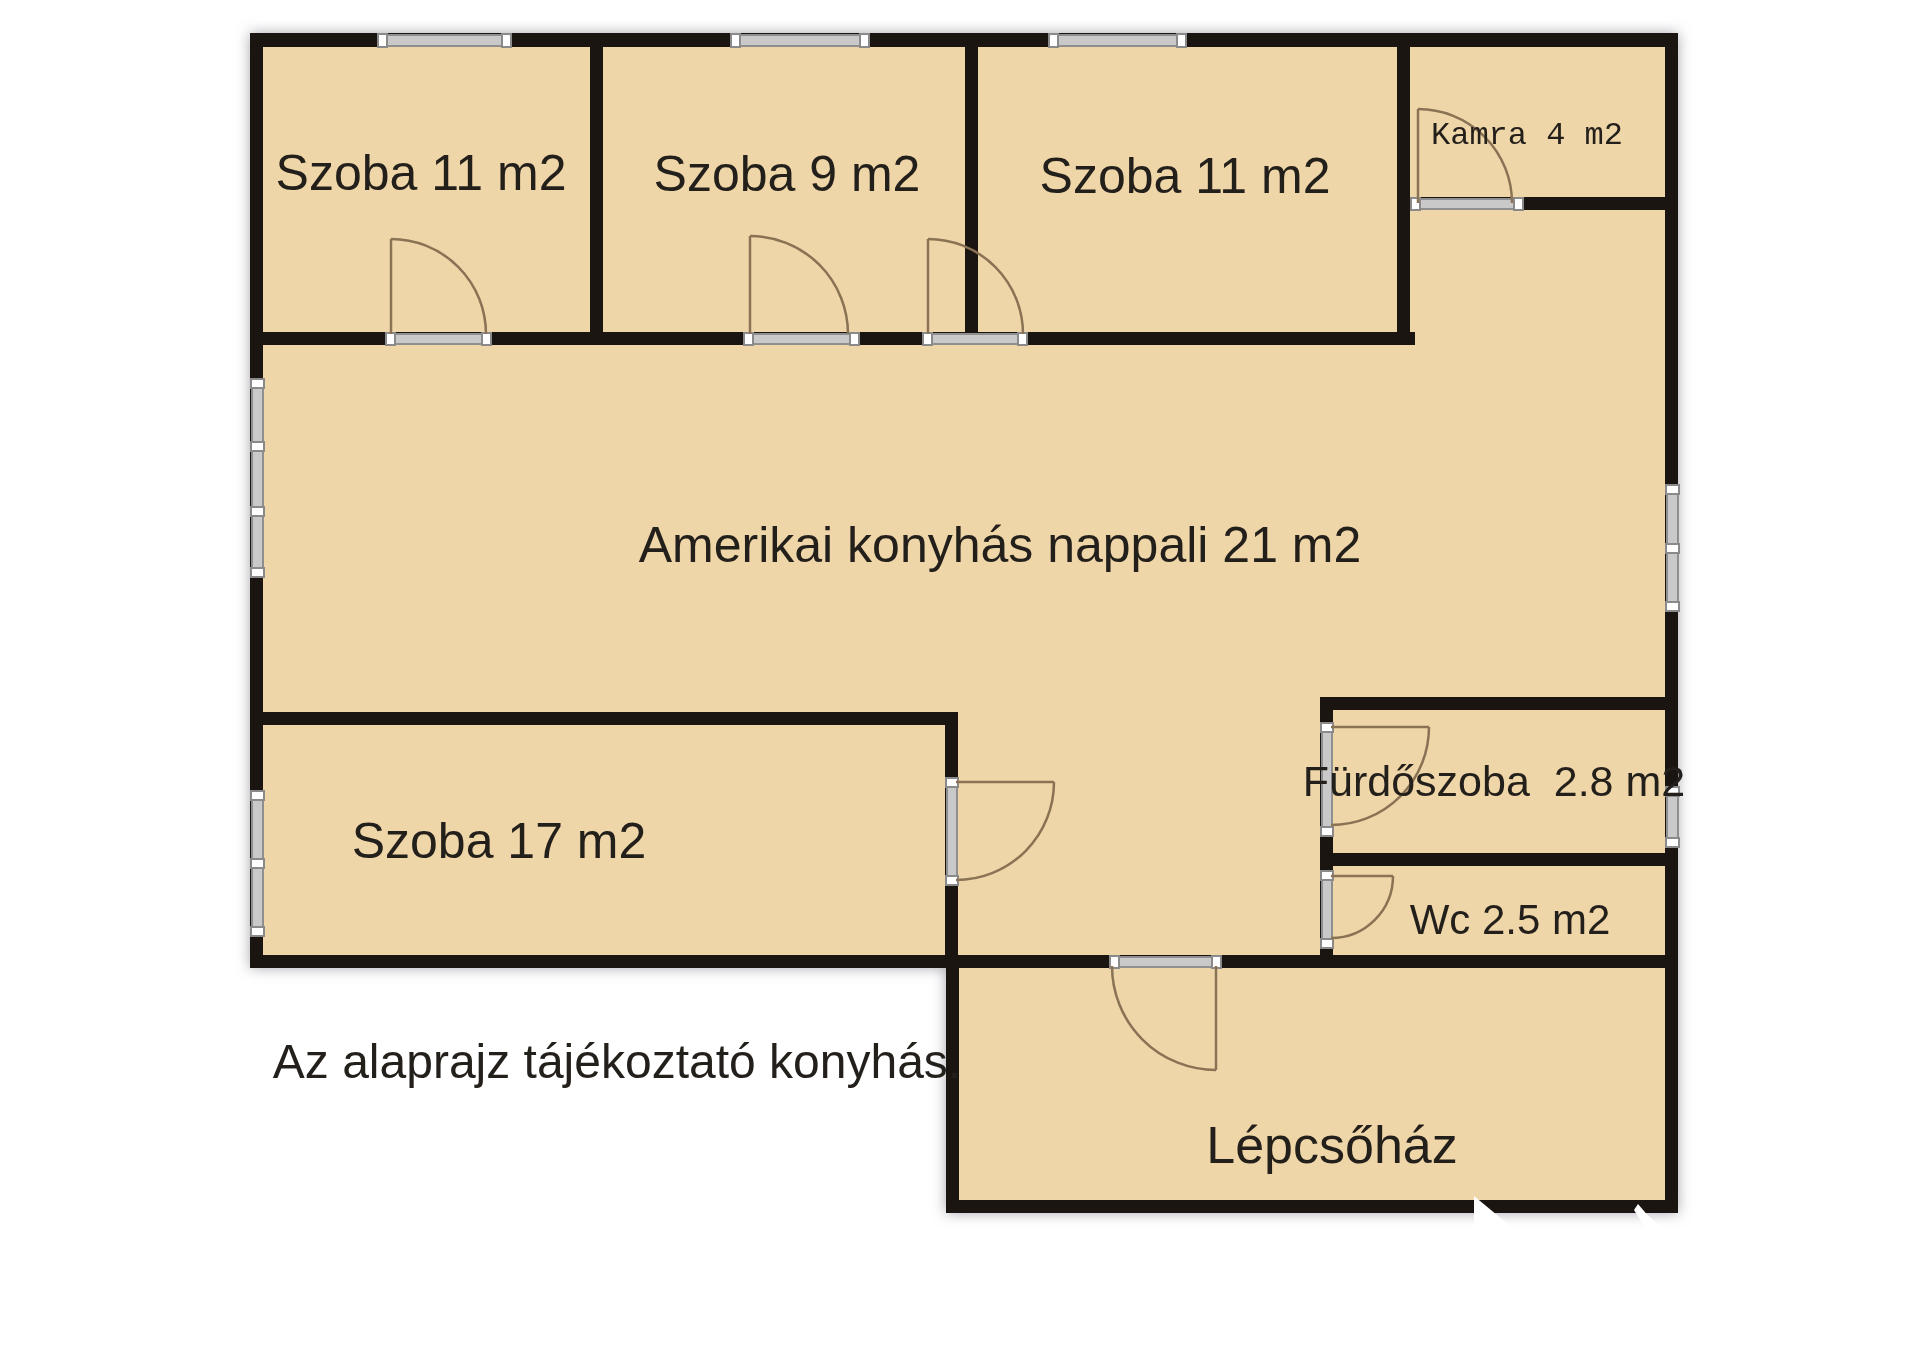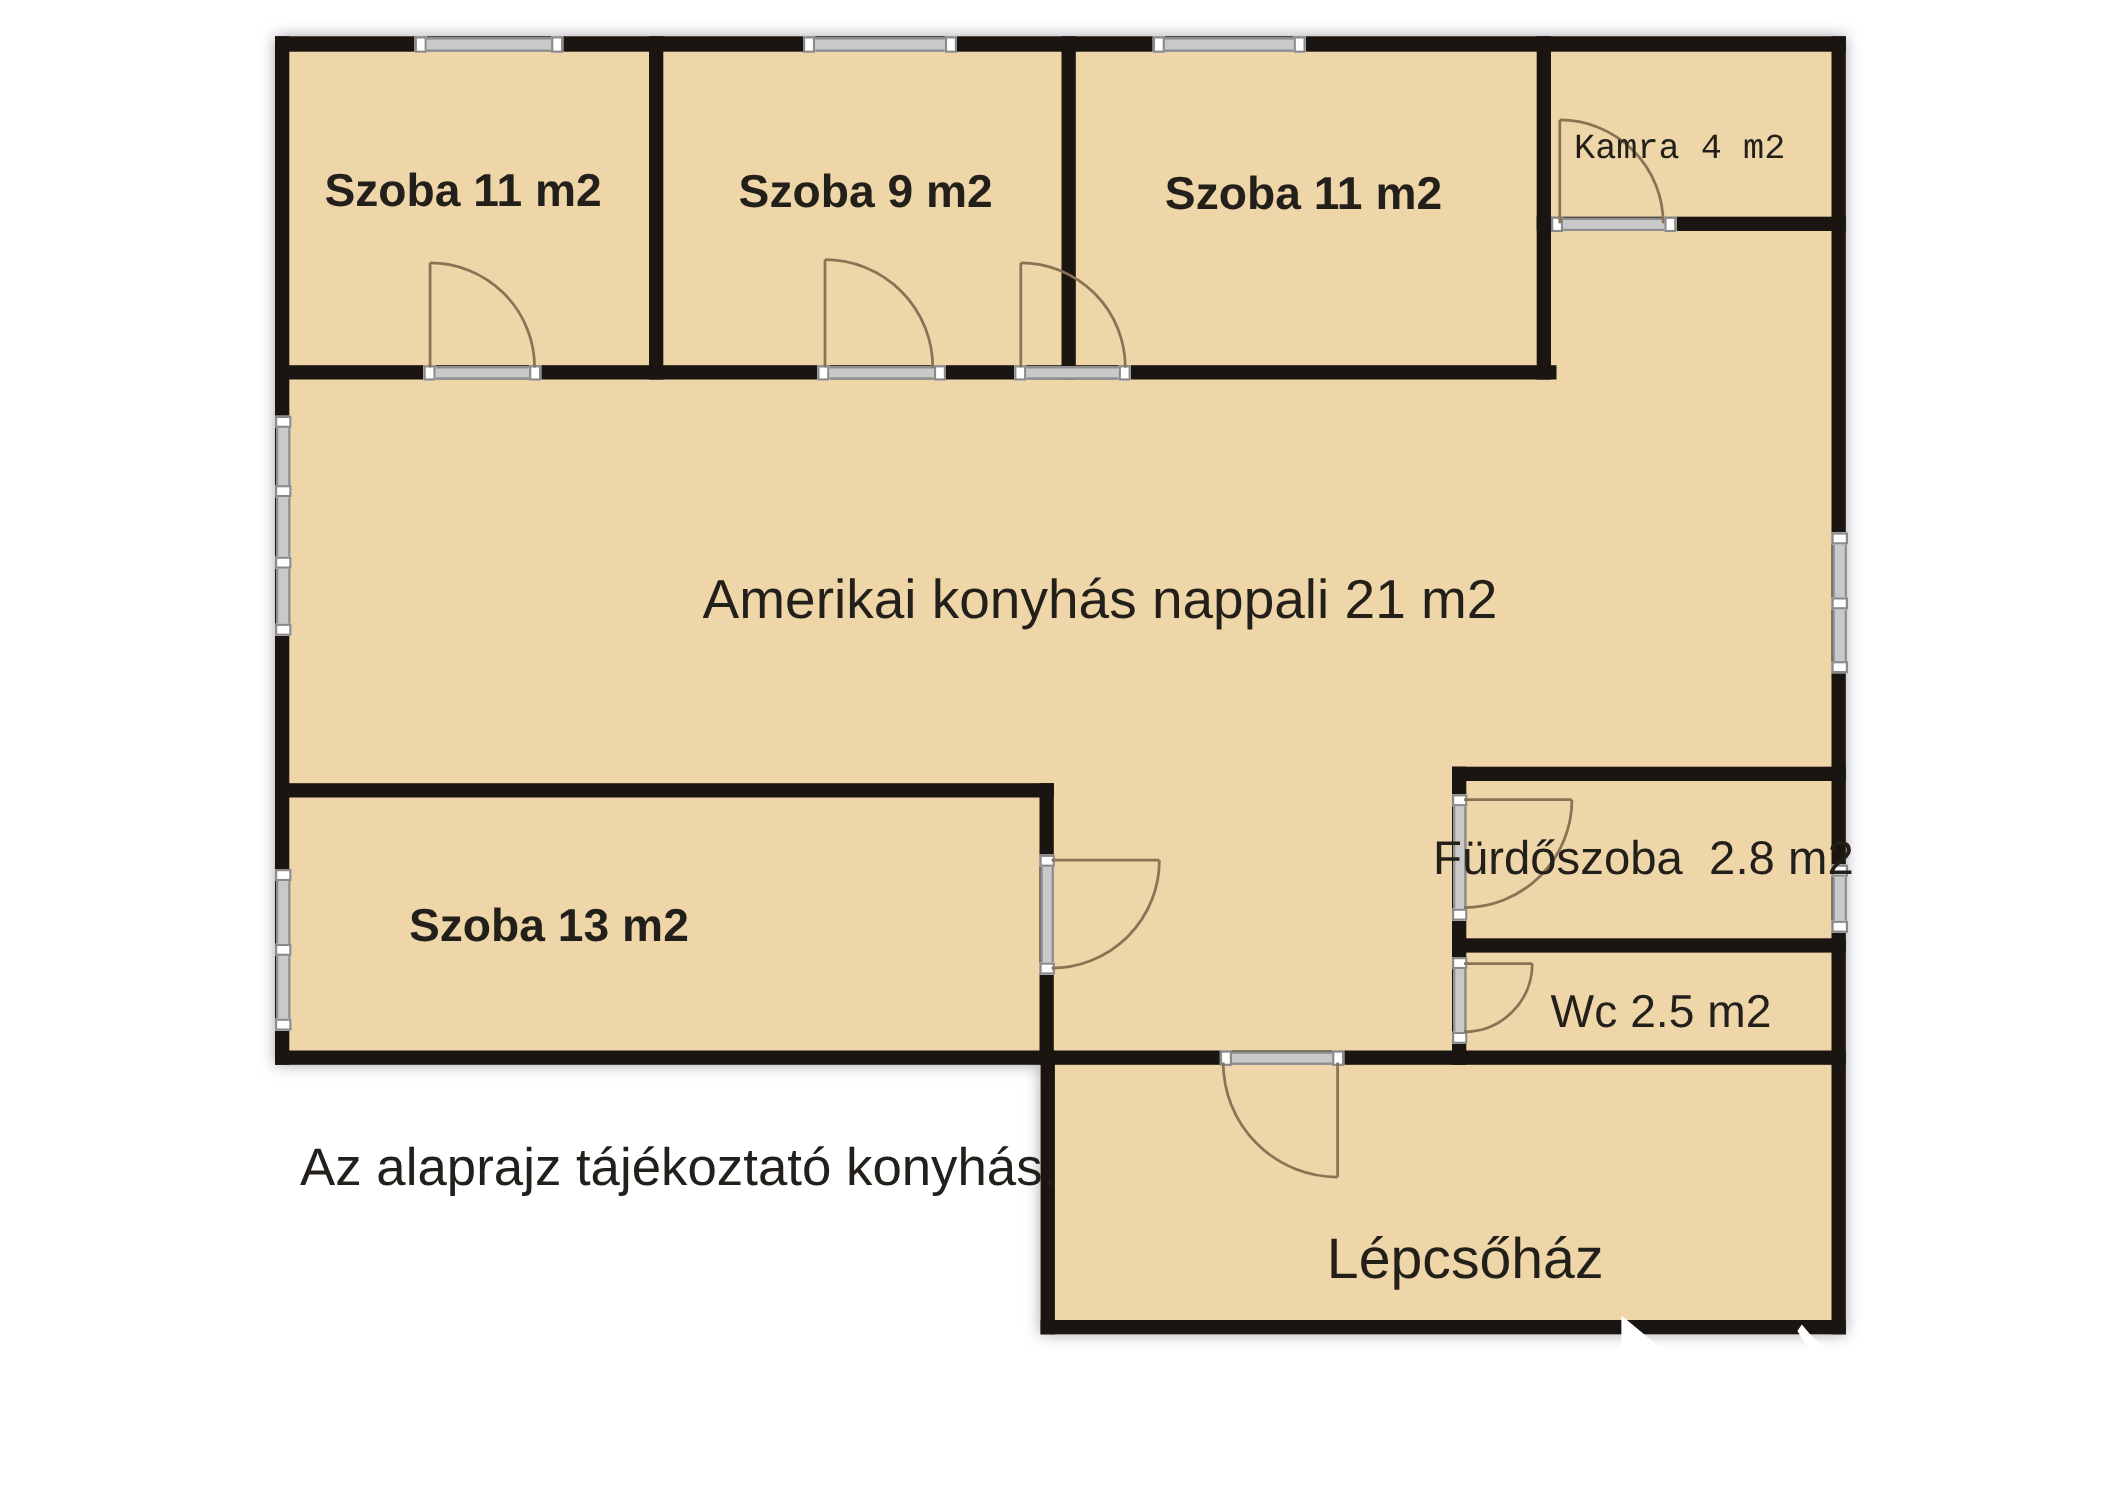--- a/index.html
+++ b/index.html
@@ -8,21 +8,21 @@
   .fillwrap{position:absolute;left:0;top:0;width:100%;height:100%;
             filter:drop-shadow(0 0 7px rgba(95,95,110,.55));}
   .fill{position:absolute;background:var(--room-fill,#efd6a8);}
   .wall{position:absolute;background:var(--wall,#1b1512);}
   .bar{position:absolute;background:var(--window-fill,#c9c9c9);
        border:2px solid #8f8f8f;box-sizing:border-box;}
   .cap{position:absolute;background:var(--window-cap,#ffffff);
        border:2px solid #8a8a8a;box-sizing:border-box;}
   .lbl{position:absolute;transform:translate(-50%,-50%);color:var(--text,#231f1b);
        white-space:pre;line-height:1;}
-  .lbl.big{font-size:42px;font-weight:bold;}
+  .lbl.big{font-size:50px;}
   .lbl.mid{font-size:50px;}
   .lbl.small{font-size:43px;}
   .lbl.note{font-size:48px;}
   .lbl.stair{font-size:52px;}
   svg.arcs{position:absolute;left:0;top:0;}
   svg.arcs path{fill:none;stroke:var(--door-line,#8a7355);stroke-width:2.5;}
   svg.wm path, svg.wm polygon{fill:#ffffff;stroke:none;}
 </style>
 </head>
 <body>
@@ -133,21 +133,21 @@
     <path d="M 1393 876 A 62 62 0 0 1 1331 938"></path>
     <path d="M 1216 966 L 1216 1070"></path>
     <path d="M 1112 966 A 104 104 0 0 0 1216 1070"></path>
   </svg>
 
   <div class="lbl big" style="left:421px;top:173px;">Szoba 11 m2</div>
   <div class="lbl big" style="left:787px;top:174px;">Szoba 9 m2</div>
   <div class="lbl big" style="left:1185px;top:176px;">Szoba 11 m2</div>
   <div class="lbl small" style="left:1527px;top:136px;font-size:32px;font-family:Liberation Mono, monospace;">Kamra 4 m2</div>
   <div class="lbl mid" style="left:1000px;top:545px;">Amerikai konyhás nappali 21 m2</div>
-  <div class="lbl big" style="left:499px;top:841px;">Szoba 13 m2</div>
+  <div class="lbl big" style="left:499px;top:841px;">Szoba 17 m2</div>
   <div class="lbl small" style="left:1494px;top:781px;">Fürdőszoba  2.8 m2</div>
   <div class="lbl small" style="left:1510px;top:920px;font-size:42px;">Wc 2.5 m2</div>
   <div class="lbl stair" style="left:1332px;top:1133px;margin-top:12px;">Lépcsőház</div>
 
   <div class="lbl note" style="left:617px;top:1062px;">Az alaprajz tájékoztató konyhás.</div>
 
   <svg class="wm" width="1920" height="1358" style="position:absolute;left:0;top:0;">
     <polygon points="1474,1196 1531,1243 1474,1243"></polygon>
     <path d="M 1638 1204 Q 1652 1222 1670 1232 L 1656 1239 Q 1642 1224 1634 1210 Z"></path>
   </svg>

